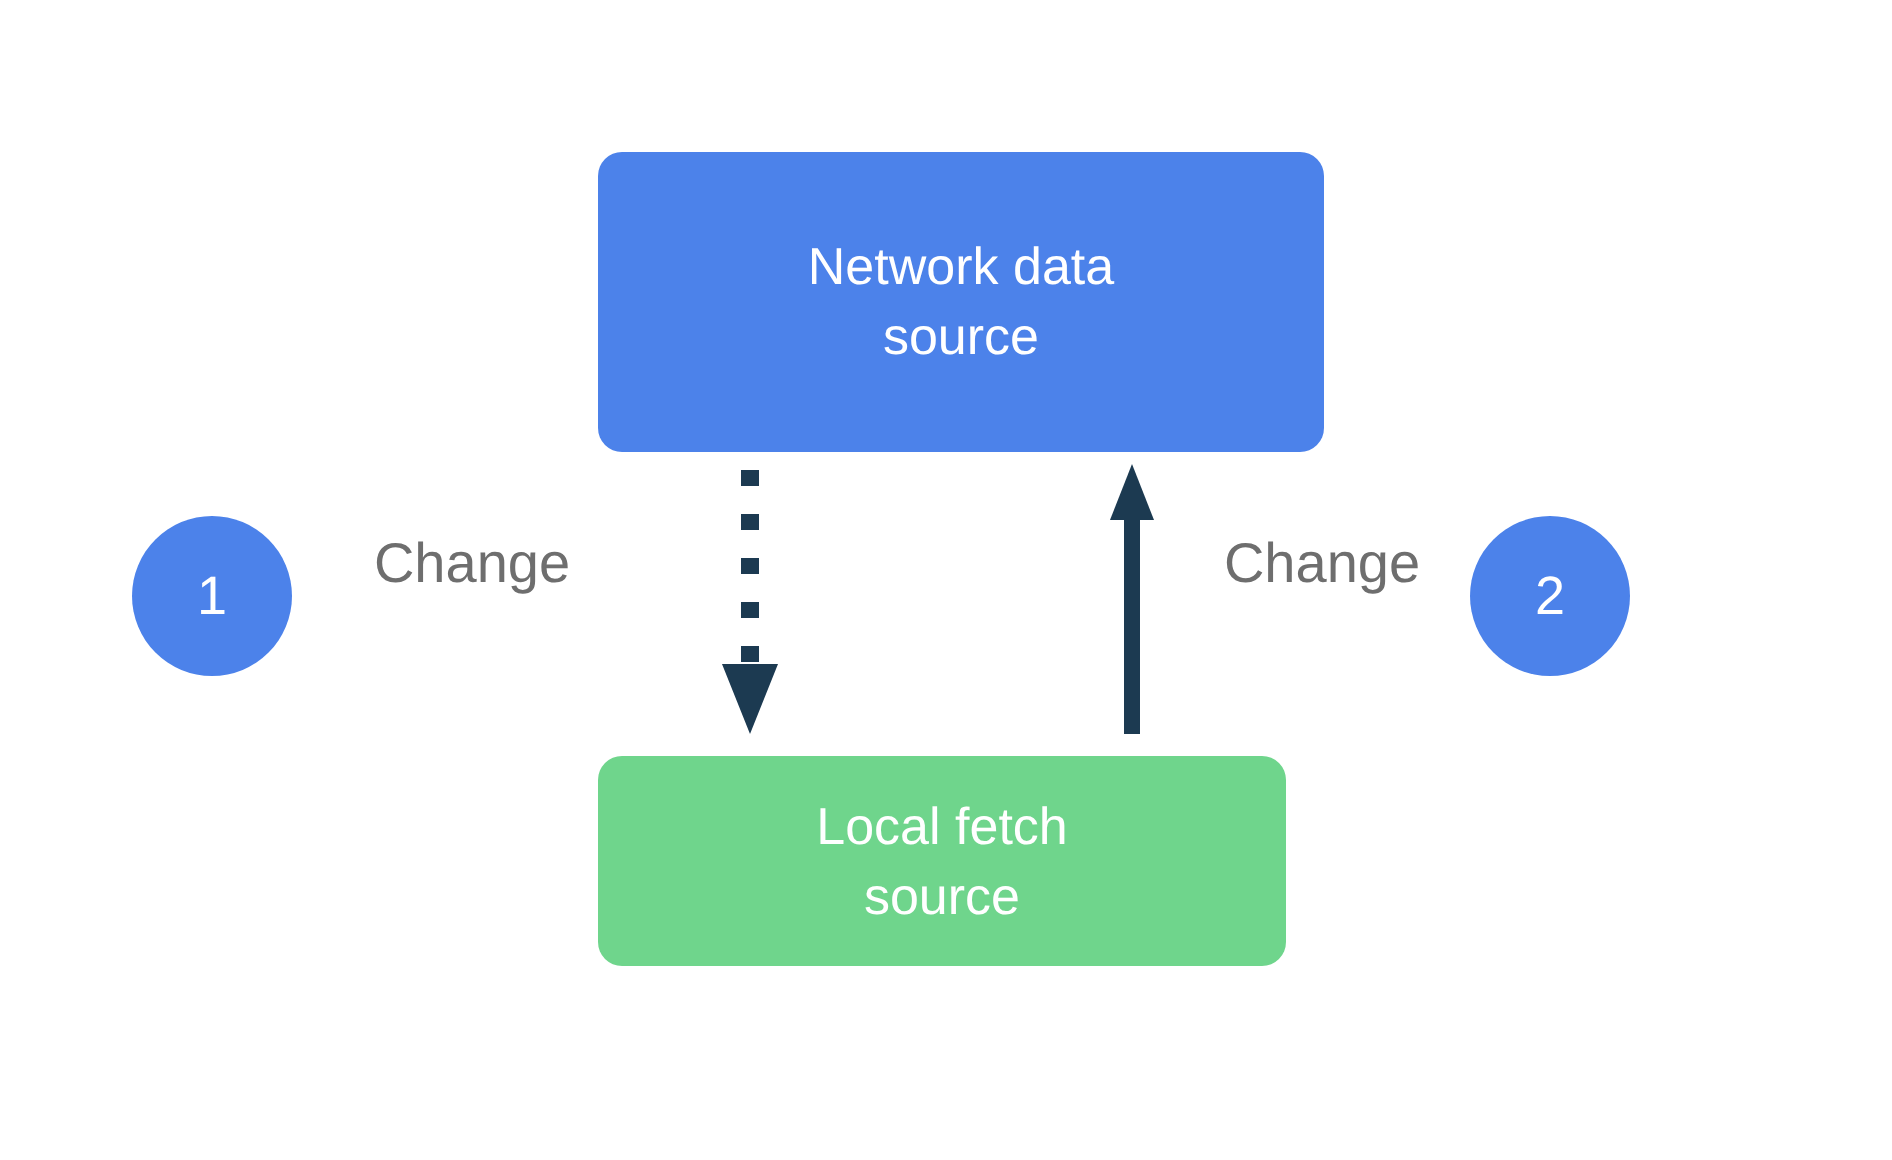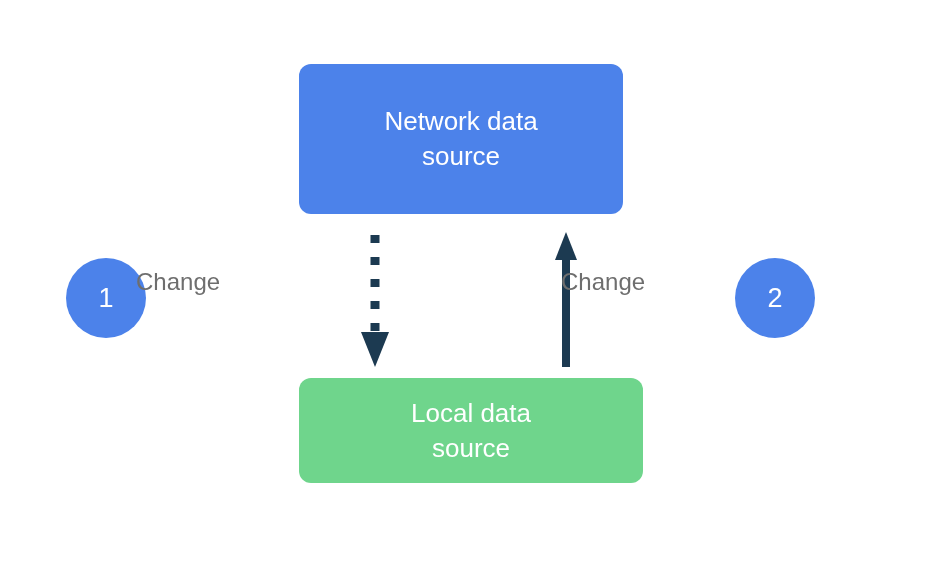--- a/index.html
+++ b/index.html
@@ -26,22 +26,22 @@
     flex-direction:column;
     align-items:center;
     justify-content:center;
     color:var(--white);
     font-size:26px;
     line-height:35px;
     text-align:center;
     font-weight:400;
   }
   .box-network{
-    left:299px; top:64px;
-    width:324px; height:150px;
+    left:299px; top:76px;
+    width:363px; height:150px;
     background:var(--blue);
     text-align:right;
   }
   .box-local{
     left:299px; top:378px;
     width:344px; height:105px;
     background:var(--green);
   }
   .step-circle{
     position:absolute;
@@ -52,22 +52,23 @@
     display:flex;
     align-items:center;
     justify-content:center;
     font-size:27px;
   }
   .step-circle-1{left:66px; top:258px;}
   .step-circle-2{left:735px; top:258px;}
   .arrow-label{
     position:absolute;
     width:200px;
+    text-align:center;
     color:var(--gray);
-    font-size:24px;
+    font-size:28px;
     line-height:32px;
   }
   .label-notification{left:136px; top:266px;}
   .label-fetch{left:561px; top:266px;}
   .arrows-layer{
     position:absolute;
     left:0; top:0;
     width:946px; height:580px;
     pointer-events:none;
   }
@@ -76,21 +77,21 @@
 <body>
 
 <div class="diagram">
 
   <div class="box box-network">
     <span>Network data</span>
     <span>source</span>
   </div>
 
   <div class="box box-local">
-    <span>Local data</span>
+    <span>Local fetch</span>
     <span>source</span>
   </div>
 
   <svg class="arrows-layer" viewBox="0 0 946 580" xmlns="http://www.w3.org/2000/svg" aria-hidden="true">
 
     <g>
       <line x1="375" y1="235" x2="375" y2="331" stroke="var(--arrow)" stroke-width="9" stroke-dasharray="8 14"></line>
       <polygon points="361,332 389,332 375,367" fill="var(--arrow)"></polygon>
     </g>
 

